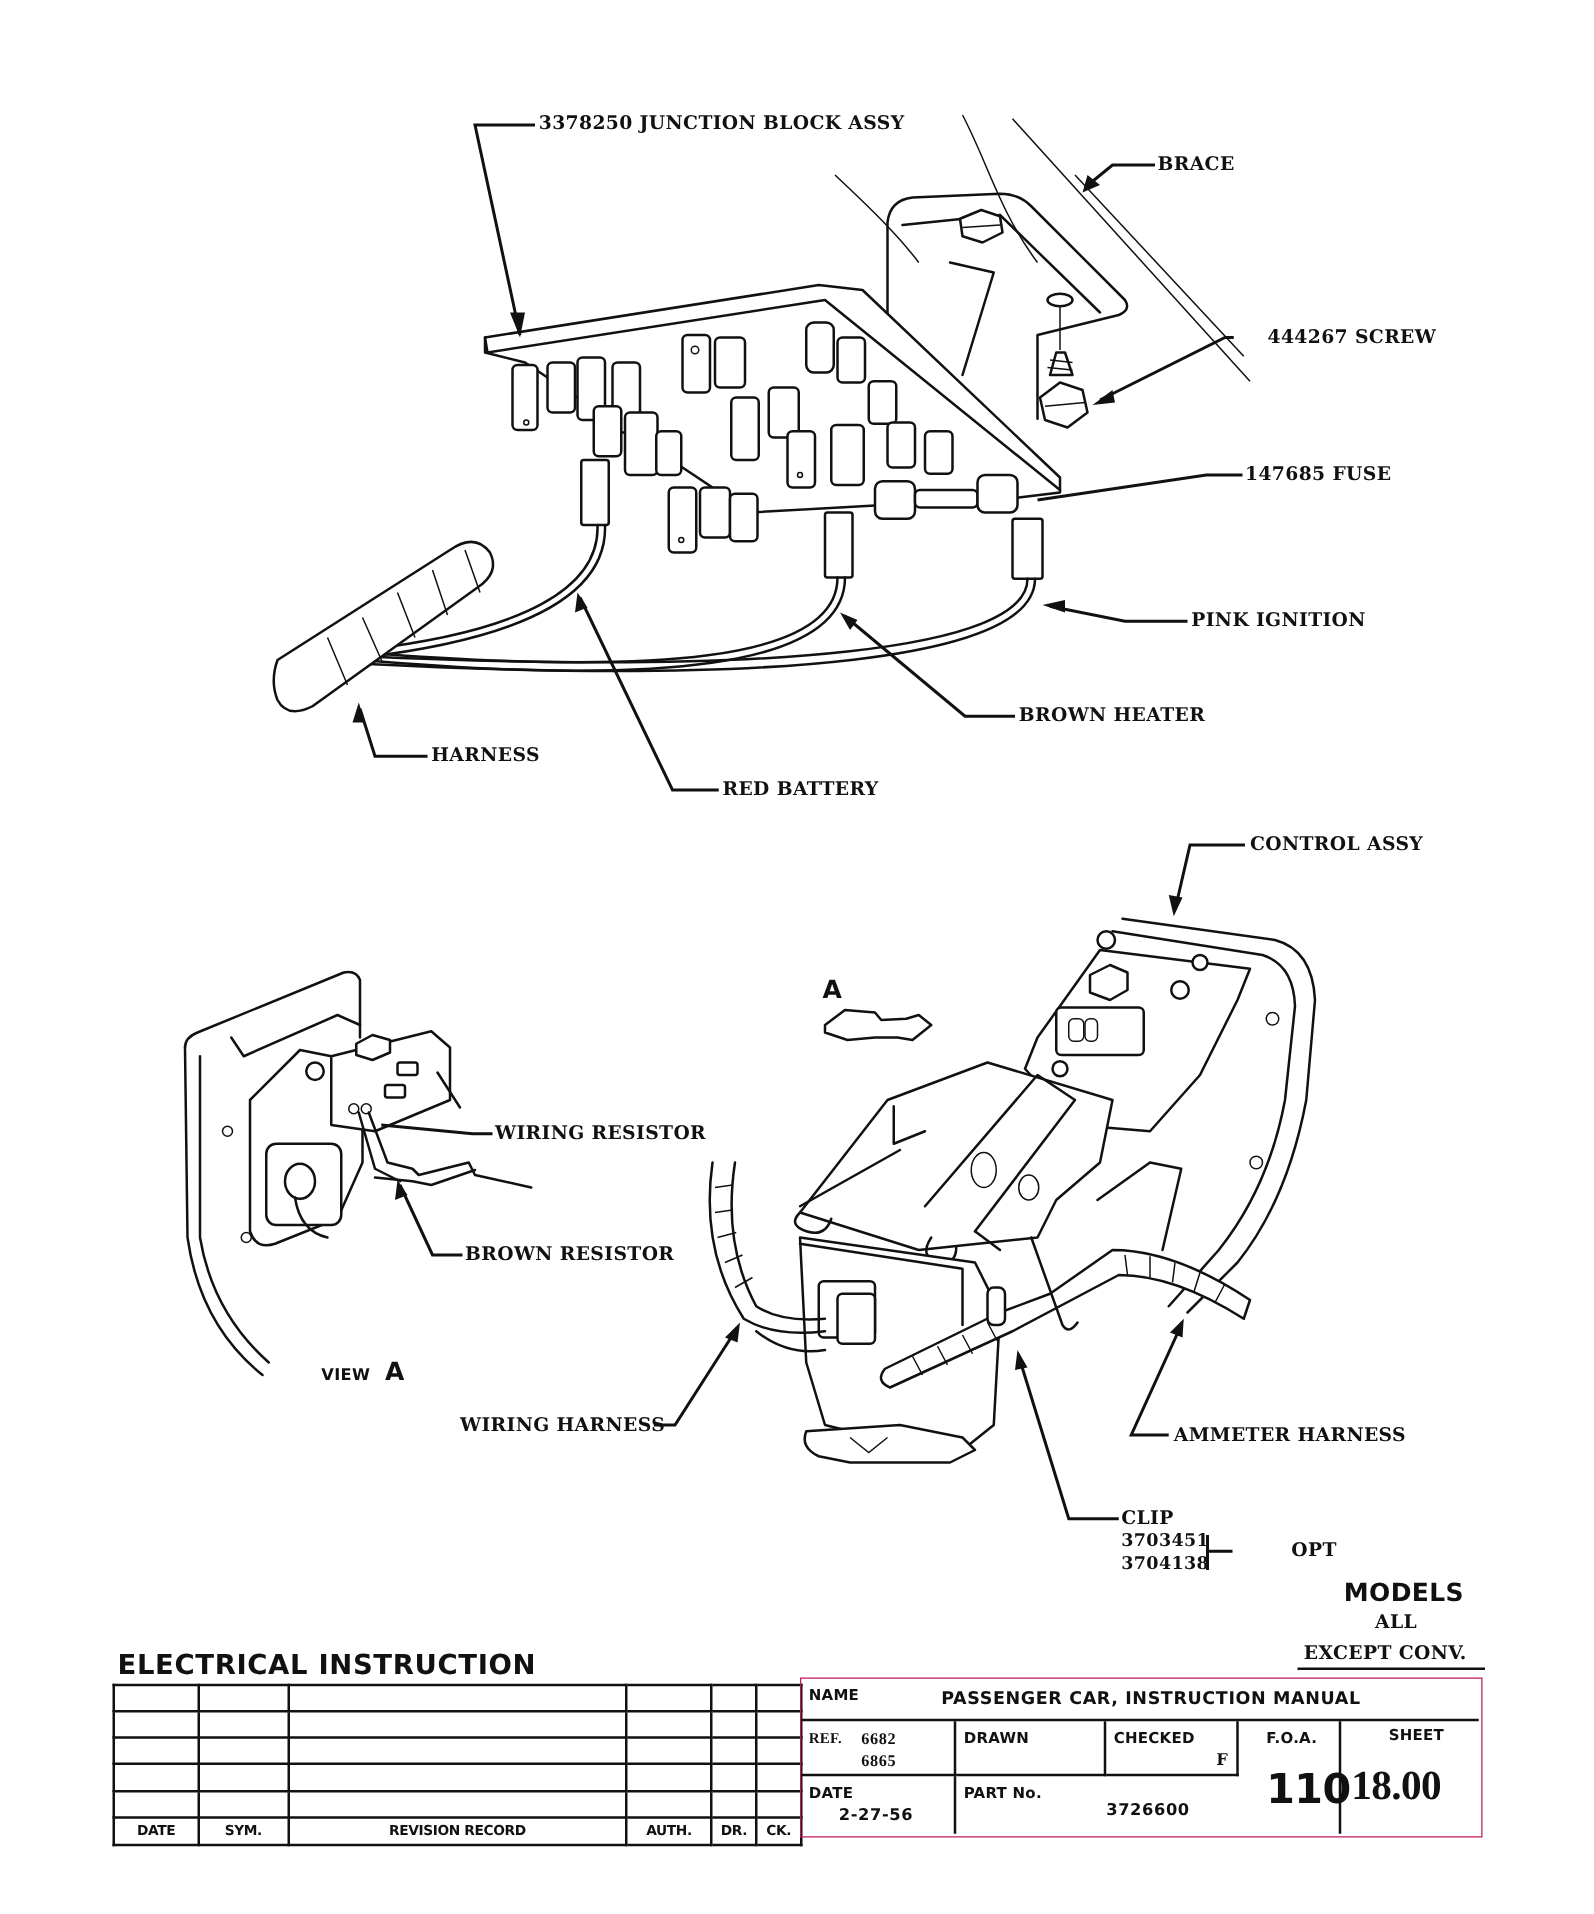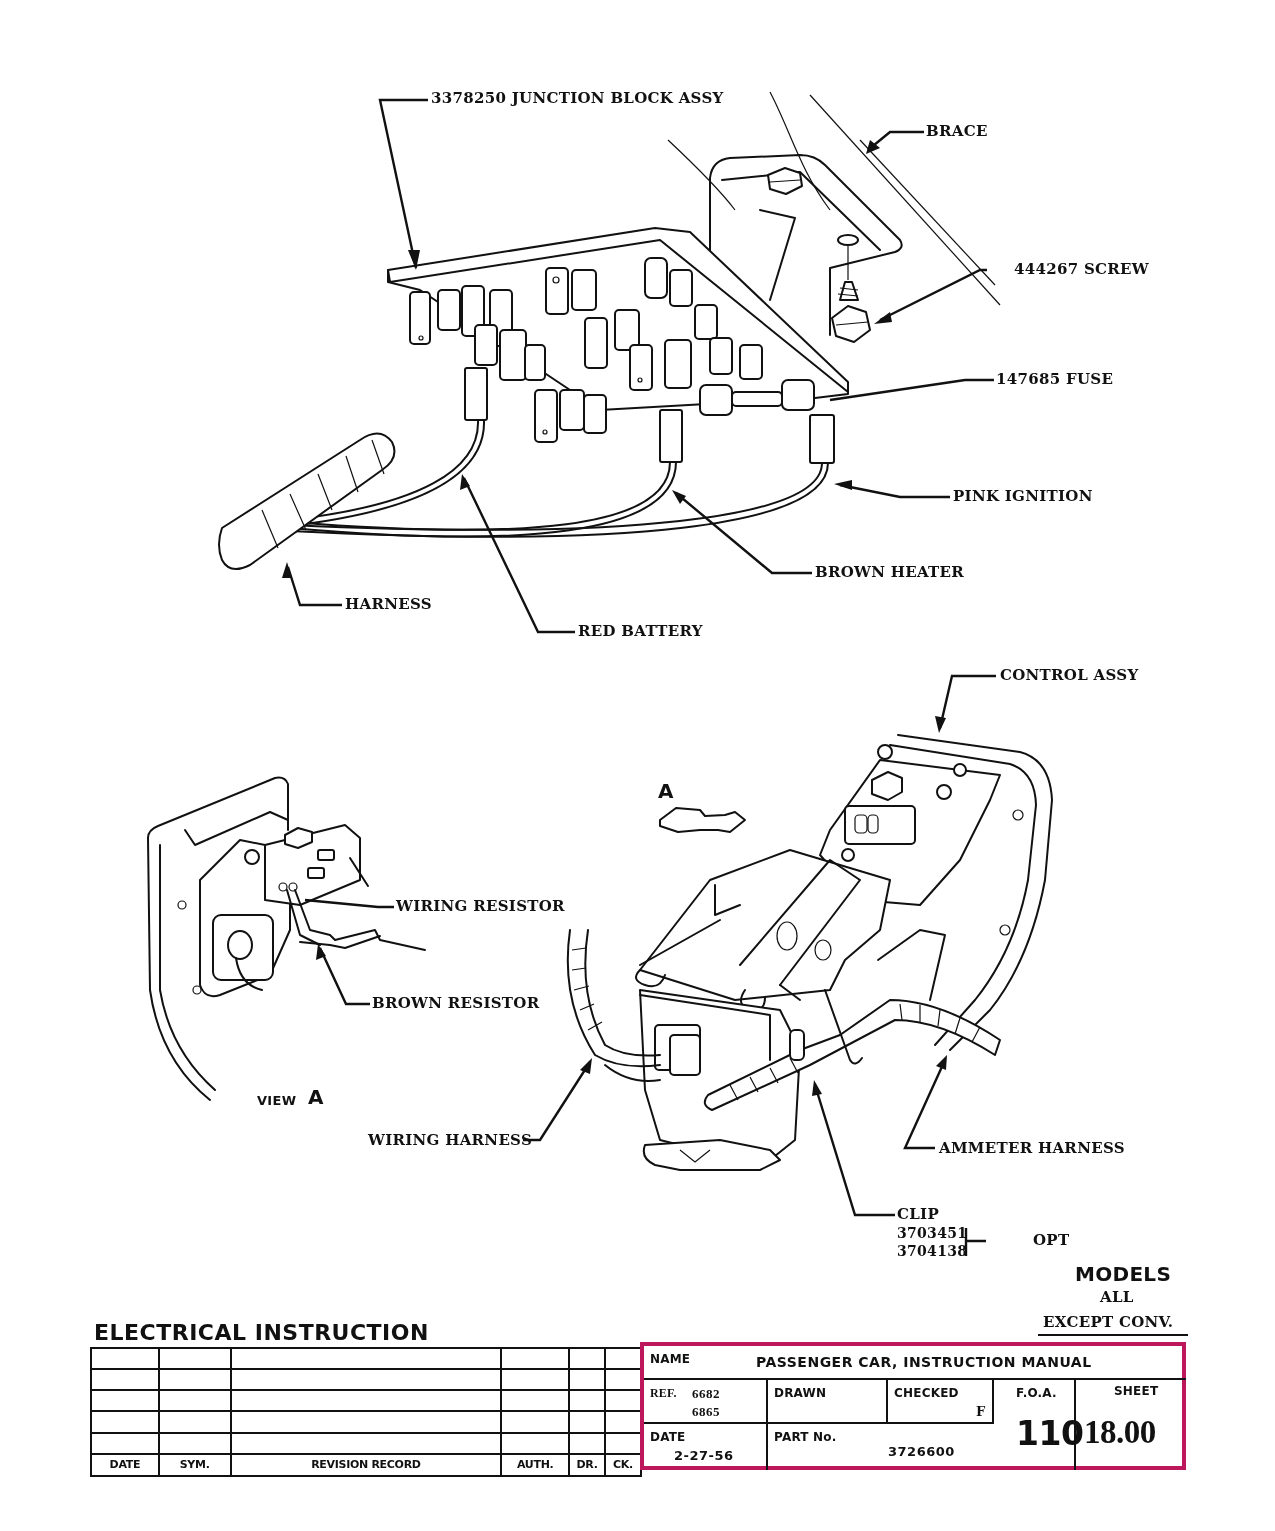--- a/index.html
+++ b/index.html
@@ -16,21 +16,21 @@
   #title-block-heading { position: absolute; left: 94px; top: 1322px; font-size: 22px; letter-spacing: 0.5px; }
   #models-heading { position: absolute; left: 1075px; top: 1264px; font-size: 20px; }
   #models-all { position: absolute; left: 1100px; top: 1290px; font-size: 15px; }
   #models-except { position: absolute; left: 1043px; top: 1315px; font-size: 15px; }
   #models-rule { position: absolute; left: 1038px; top: 1334px; width: 150px; height: 2px; background: #111; }
   
   #rev-table { position: absolute; left: 90px; top: 1347px; width: 552px; height: 130px; border-collapse: collapse; font-family: "DejaVu Sans", sans-serif; }
   #rev-table td { border: 2px solid #111; padding: 0; height: 17px; }
   #rev-table tr.hdr td { font-size: 11px; font-weight: bold; text-align: center; height: 18px; letter-spacing: -0.3px; }
   
-  #tb { position: absolute; left: 640px; top: 1342px; width: 546px; height: 128px; border: 4px solid #be185d; box-sizing: border-box; font-family: "DejaVu Sans", sans-serif; }
+  #tb { position: absolute; left: 640px; top: 1342px; width: 546px; height: 128px; border: 1px solid #be185d; box-sizing: border-box; font-family: "DejaVu Sans", sans-serif; }
   #tb .cell { position: absolute; box-sizing: border-box; border-color: #111; border-style: solid; border-width: 0; }
   #tb .cap { position: absolute; font-size: 12px; font-weight: bold; letter-spacing: 0.2px; }
   #tb .val { position: absolute; font-size: 13px; font-weight: bold; letter-spacing: 0.5px; }
   #tb .big { position: absolute; font-size: 33px; font-weight: bold; letter-spacing: -0.5px; }
 </style>
 </head>
 <body>
 
 <svg id="art" viewBox="0 0 1275 1531" xmlns="http://www.w3.org/2000/svg">
 

